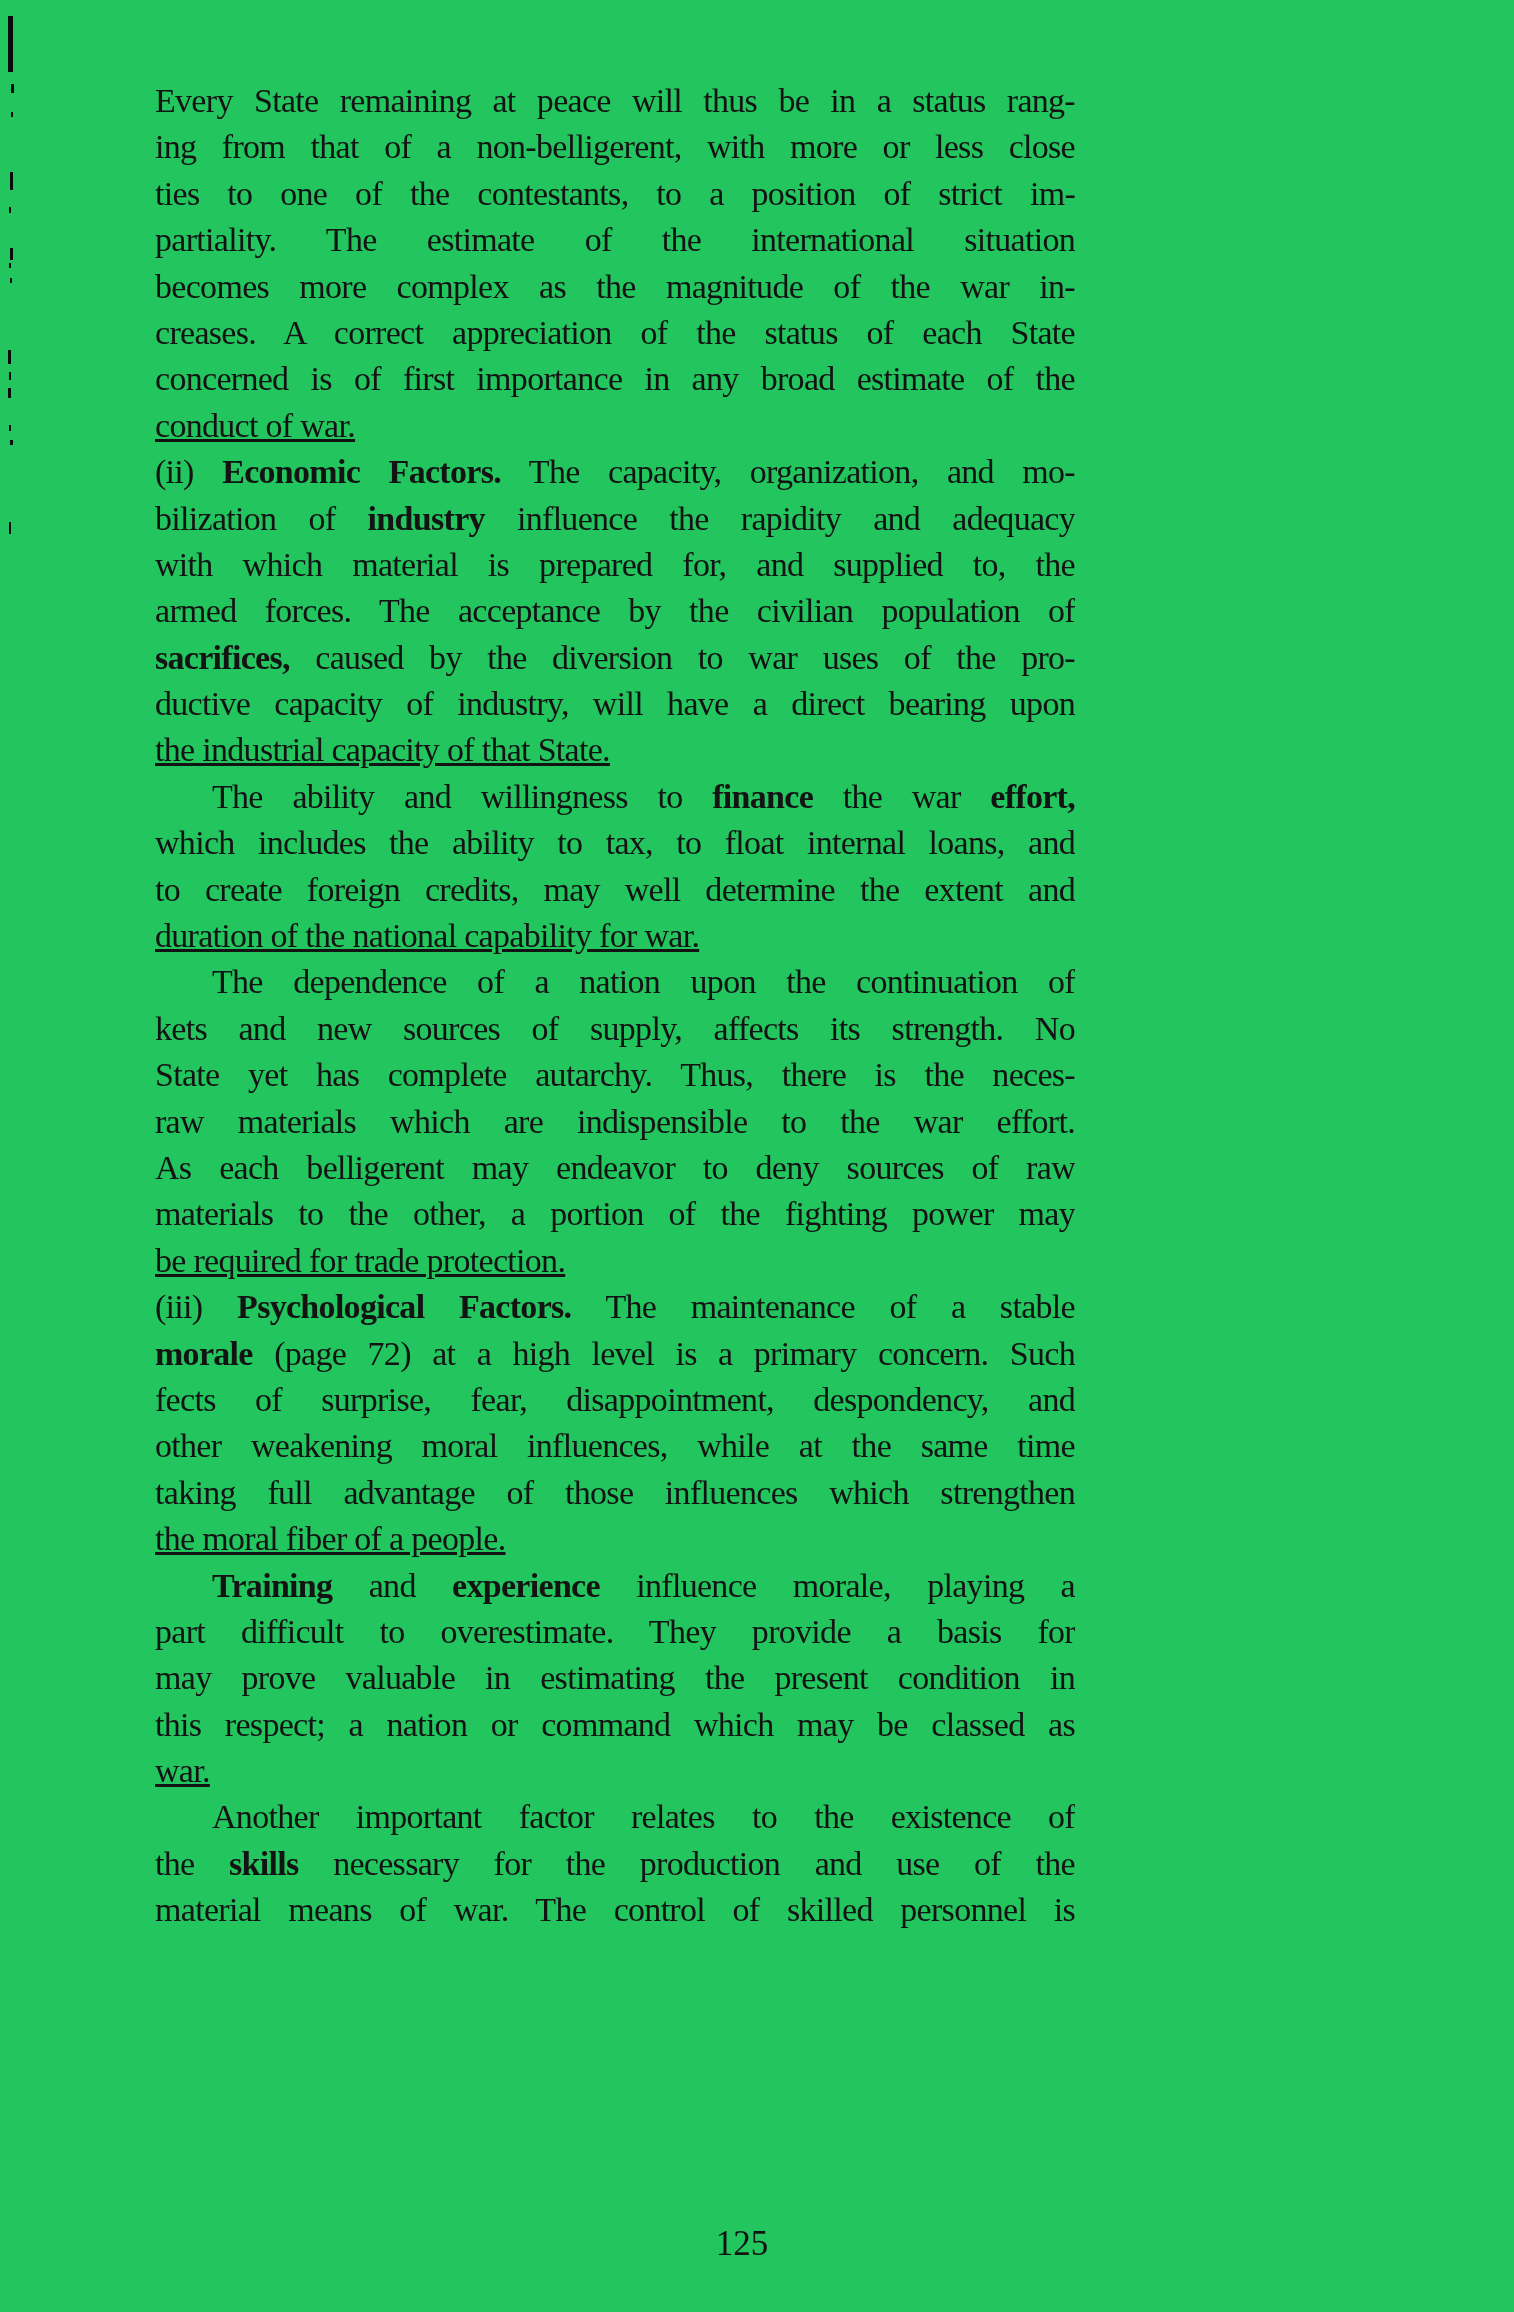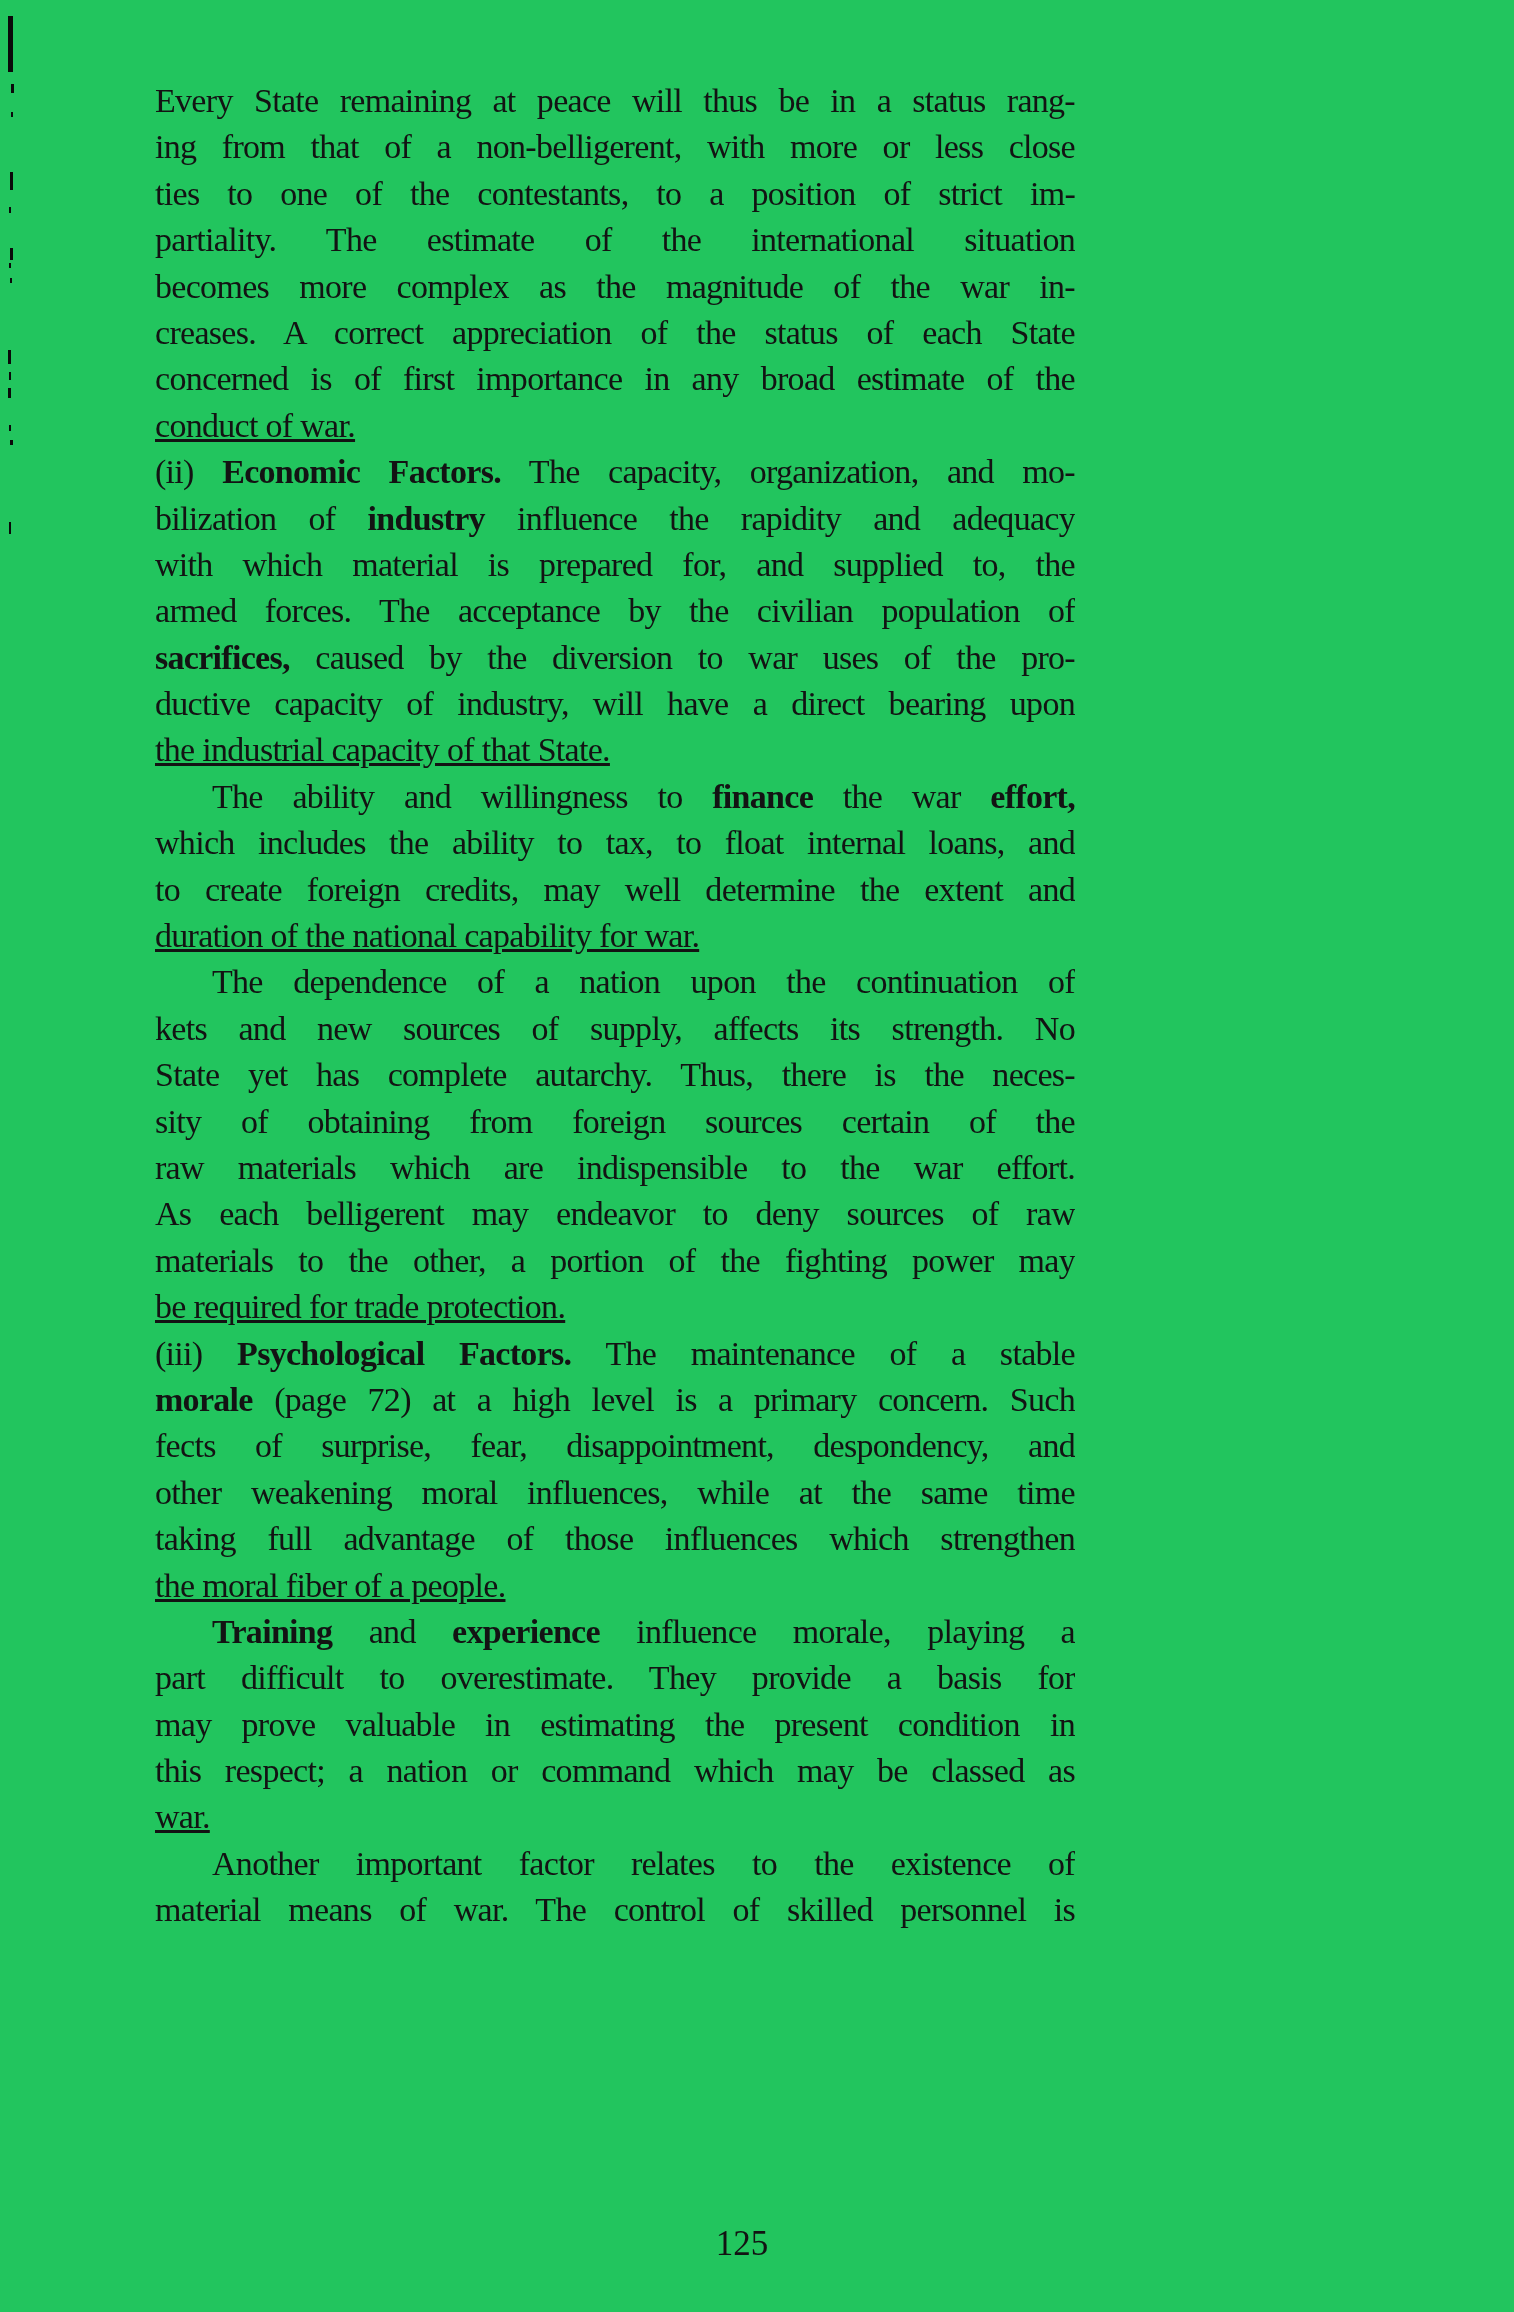--- a/index.html
+++ b/index.html
@@ -96,35 +96,35 @@
       <div class="line"><span class="b">sacrifices,</span><span class=""> caused by the diversion to war uses of the pro-</span></div>
       <div class="line"><span class="">ductive capacity of industry, will have a direct bearing upon</span></div>
       <div class="line endpara"><span class="">the industrial capacity of that State.</span></div>
       <div class="line ind"><span class="">The ability and willingness to </span><span class="b">finance</span><span class=""> the war </span><span class="b">effort,</span></div>
       <div class="line"><span class="">which includes the ability to tax, to float internal loans, and</span></div>
       <div class="line"><span class="">to create foreign credits, may well determine the extent and</span></div>
       <div class="line endpara"><span class="">duration of the national capability for war.</span></div>
       <div class="line ind"><span class="">The dependence of a nation upon the continuation of</span></div>
       <div class="line"><span class="">kets and new sources of supply, affects its strength. No</span></div>
       <div class="line"><span class="">State yet has complete autarchy. Thus, there is the neces-</span></div>
-      <div class="line"><span class="">sity of obtaining from foreign sources certain of the</span></div>
       <div class="line"><span class="">raw materials which are indispensible to the war effort.</span></div>
       <div class="line"><span class="">As each belligerent may endeavor to deny sources of raw</span></div>
       <div class="line"><span class="">materials to the other, a portion of the fighting power may</span></div>
       <div class="line endpara"><span class="">be required for trade protection.</span></div>
       <div class="line"><span class="">(iii) </span><span class="b">Psychological Factors.</span><span class=""> The maintenance of a stable</span></div>
       <div class="line"><span class="b">morale</span><span class=""> (page 72) at a high level is a primary concern. Such</span></div>
       <div class="line"><span class="">fects of surprise, fear, disappointment, despondency, and</span></div>
       <div class="line"><span class="">other weakening moral influences, while at the same time</span></div>
       <div class="line"><span class="">taking full advantage of those influences which strengthen</span></div>
       <div class="line endpara"><span class="">the moral fiber of a people.</span></div>
       <div class="line ind"><span class="b">Training</span><span class=""> and </span><span class="b">experience</span><span class=""> influence morale, playing a</span></div>
       <div class="line"><span class="">part difficult to overestimate. They provide a basis for</span></div>
       <div class="line"><span class="">may prove valuable in estimating the present condition in</span></div>
       <div class="line"><span class="">this respect; a nation or command which may be classed as</span></div>
       <div class="line endpara"><span class="">war.</span></div>
       <div class="line ind"><span class="">Another important factor relates to the existence of</span></div>
+      <div class="line"><span class="">the </span><span class="b">skills</span><span class=""> necessary for the production and use of the</span></div>
       <div class="line"><span class="">material means of war. The control of skilled personnel is</span></div>
     </div>
 
   <div class="page-number">125</div>
 
 </div>
 
 </body></html>

